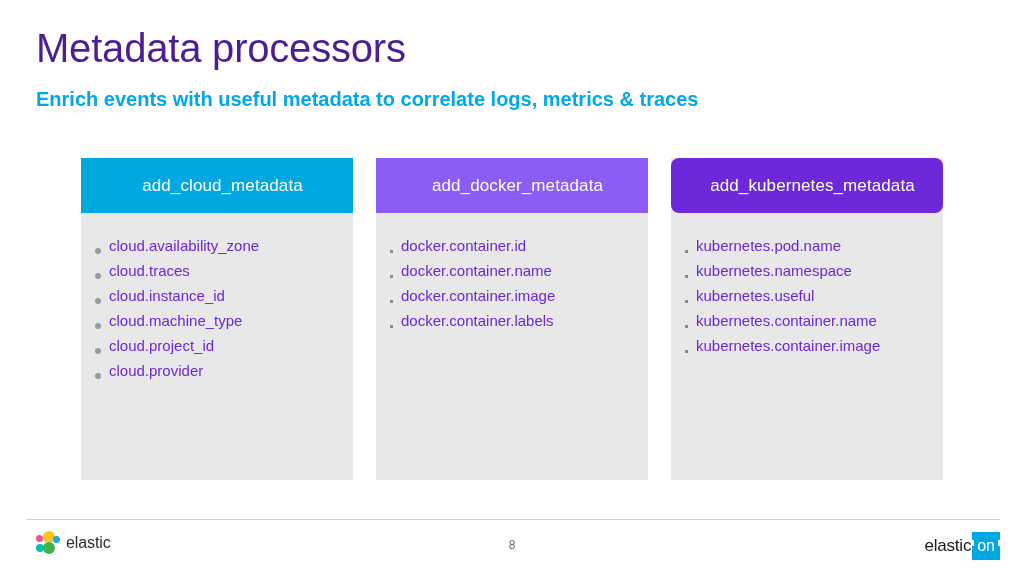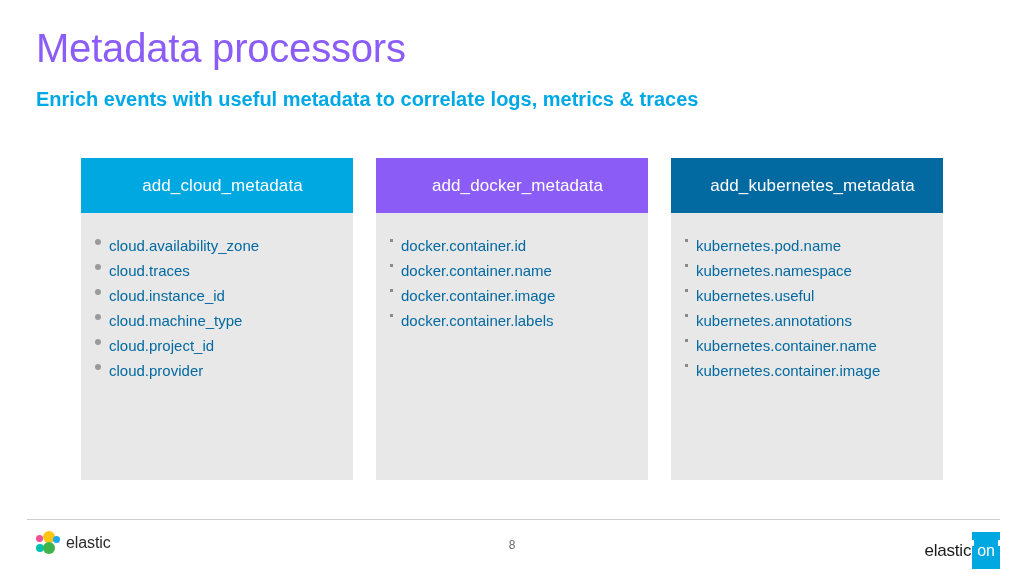--- a/index.html
+++ b/index.html
@@ -8,21 +8,21 @@
     background: #ffffff;
     font-family: "Liberation Sans", sans-serif;
     overflow: hidden;
   }
   .slide { position: relative; width: 1024px; height: 576px; background: #fff; }
 
   
   .slide-title {
     position: absolute; left: 36px; top: 24px;
     font-size: 40px; font-weight: 400; letter-spacing: -0.2px;
-    color: #8b5cf6; line-height: 48px; white-space: nowrap;
+    color: #4c1d95; line-height: 48px; white-space: nowrap;
   }
   .slide-subtitle {
     position: absolute; left: 36px; top: 86px;
     font-size: 20px; font-weight: 700;
     color: #00a9e5; line-height: 26px; white-space: nowrap;
   }
 
   
   .cards { position: absolute; left: 81px; top: 158px; width: 862px; height: 322px; }
   .card {
@@ -36,27 +36,27 @@
 
   .card-header {
     height: 55px; flex: 0 0 55px;
     display: flex; align-items: center; justify-content: center;
     color: #ffffff; font-size: 17px; font-weight: 400;
     letter-spacing: 0.1px;
     padding-left: 11px;
   }
   .card.c0 .card-header { background: #00a8e1; }
   .card.c1 .card-header { background: #8b5cf6; }
-  .card.c2 .card-header { background: #0369a1; }
+  .card.c2 .card-header { background: #6d28d9; border-radius: 8px; }
 
   .card-body { flex: 1 1 auto; padding: 20px 14px 10px 14px; }
   .field-list { list-style: none; }
   .field-item {
-    display: flex; align-items: center;
-    font-size: 15px; color: #0369a1; line-height: 25px;
+    display: flex; align-items: flex-end;
+    font-size: 15px; color: #6d28d9; line-height: 25px;
     white-space: nowrap;
   }
   .bullet-round {
     display: inline-block; width: 6px; height: 6px;
     border-radius: 50%; background: #9a9a9a;
     margin-right: 8px; flex: 0 0 auto;
     position: relative; top: -4px;
   }
   .bullet-square {
     display: inline-block; width: 3px; height: 3px;
@@ -90,21 +90,21 @@
 
   .footer-right {
     position: absolute; right: 24px; top: 532px;
     display: flex; align-items: center;
   }
   .fr-word { font-size: 17px; color: #1a1a1a; letter-spacing: -0.2px; }
   .fr-on {
     position: relative; margin-left: 1px;
     background: #00a8e1; color: #ffffff;
     font-size: 16px; line-height: 22px;
-    padding: 0 5px; height: 37px;
+    padding: 0 5px; height: 28px;
     display: inline-flex; align-items: center;
   }
   .fr-on::before, .fr-on::after {
     content: ""; position: absolute; top: 8px;
     width: 3px; height: 6px; background: #ffffff;
   }
   .fr-on::before { left: -1px; }
   .fr-on::after  { right: -1px; }
 </style>
 </head>
@@ -181,24 +181,20 @@
             <span class="bullet-square"></span>
             <span>kubernetes.pod.name</span>
           </li>
           <li class="field-item">
             <span class="bullet-square"></span>
             <span>kubernetes.namespace</span>
           </li>
           <li class="field-item">
             <span class="bullet-square"></span>
             <span>kubernetes.useful</span>
-          </li>
-          <li class="field-item">
-            <span class="bullet-square"></span>
-            <span>kubernetes.annotations</span>
           </li>
           <li class="field-item">
             <span class="bullet-square"></span>
             <span>kubernetes.container.name</span>
           </li>
           <li class="field-item">
             <span class="bullet-square"></span>
             <span>kubernetes.container.image</span>
           </li>
         </ul>

